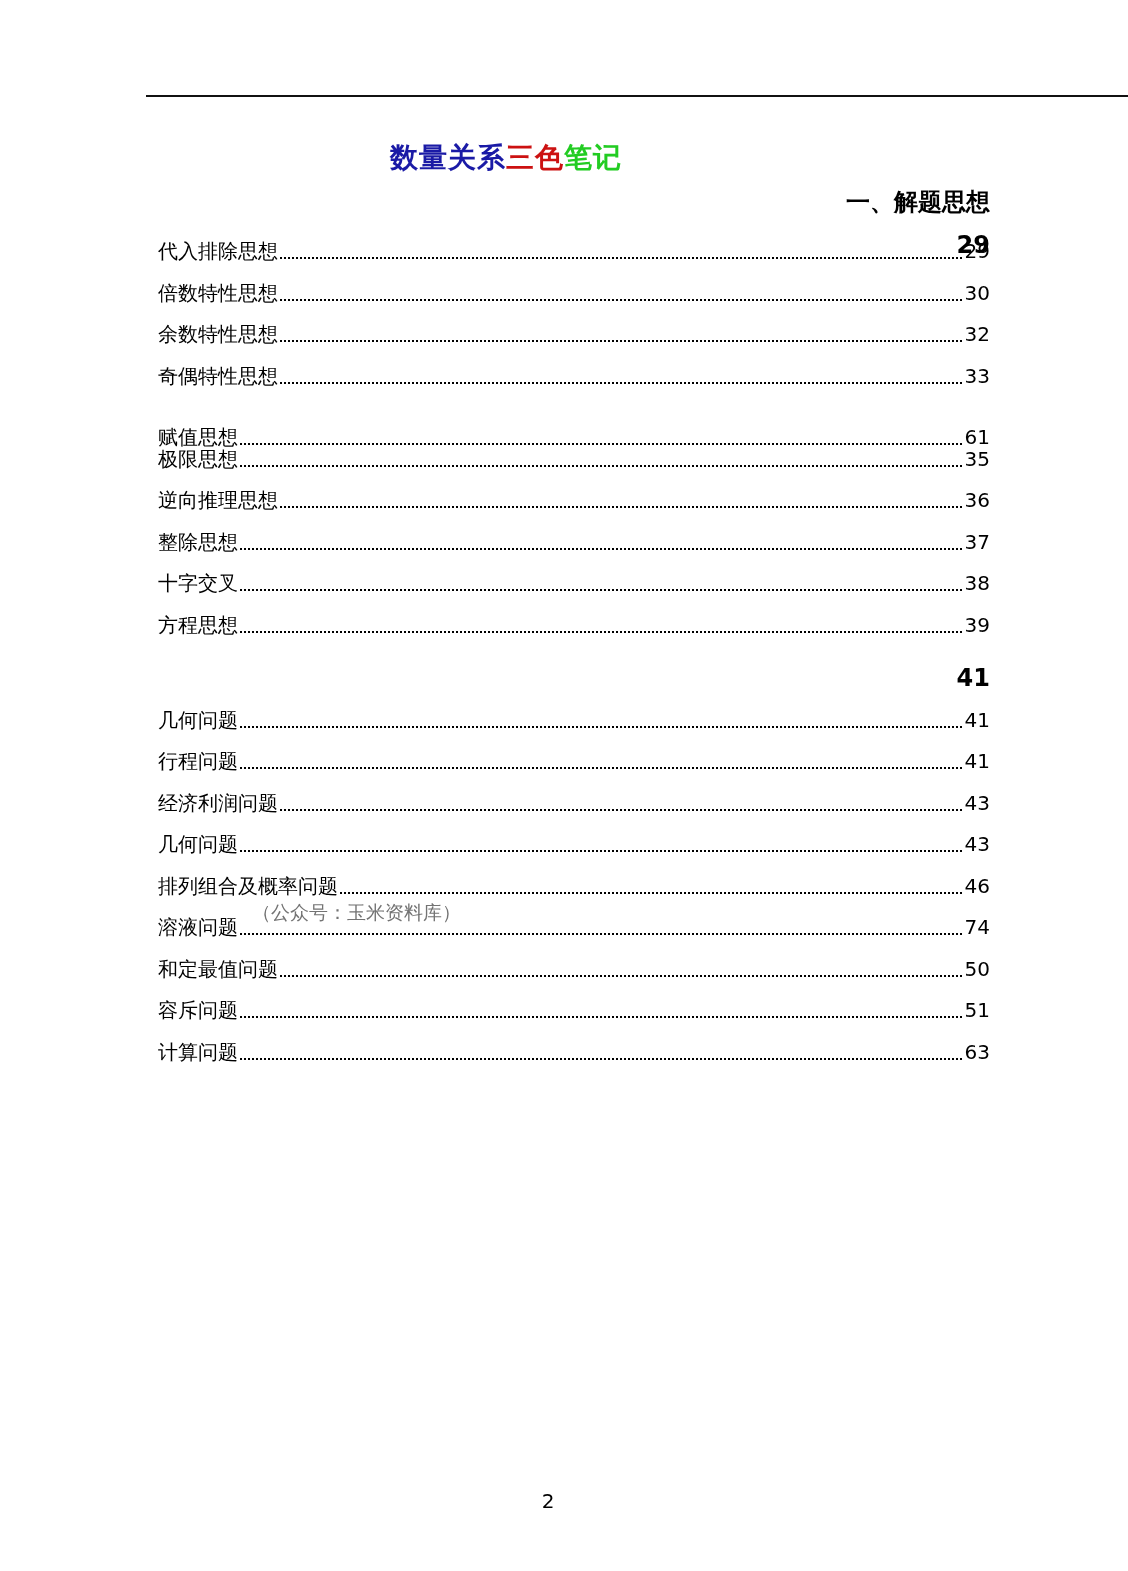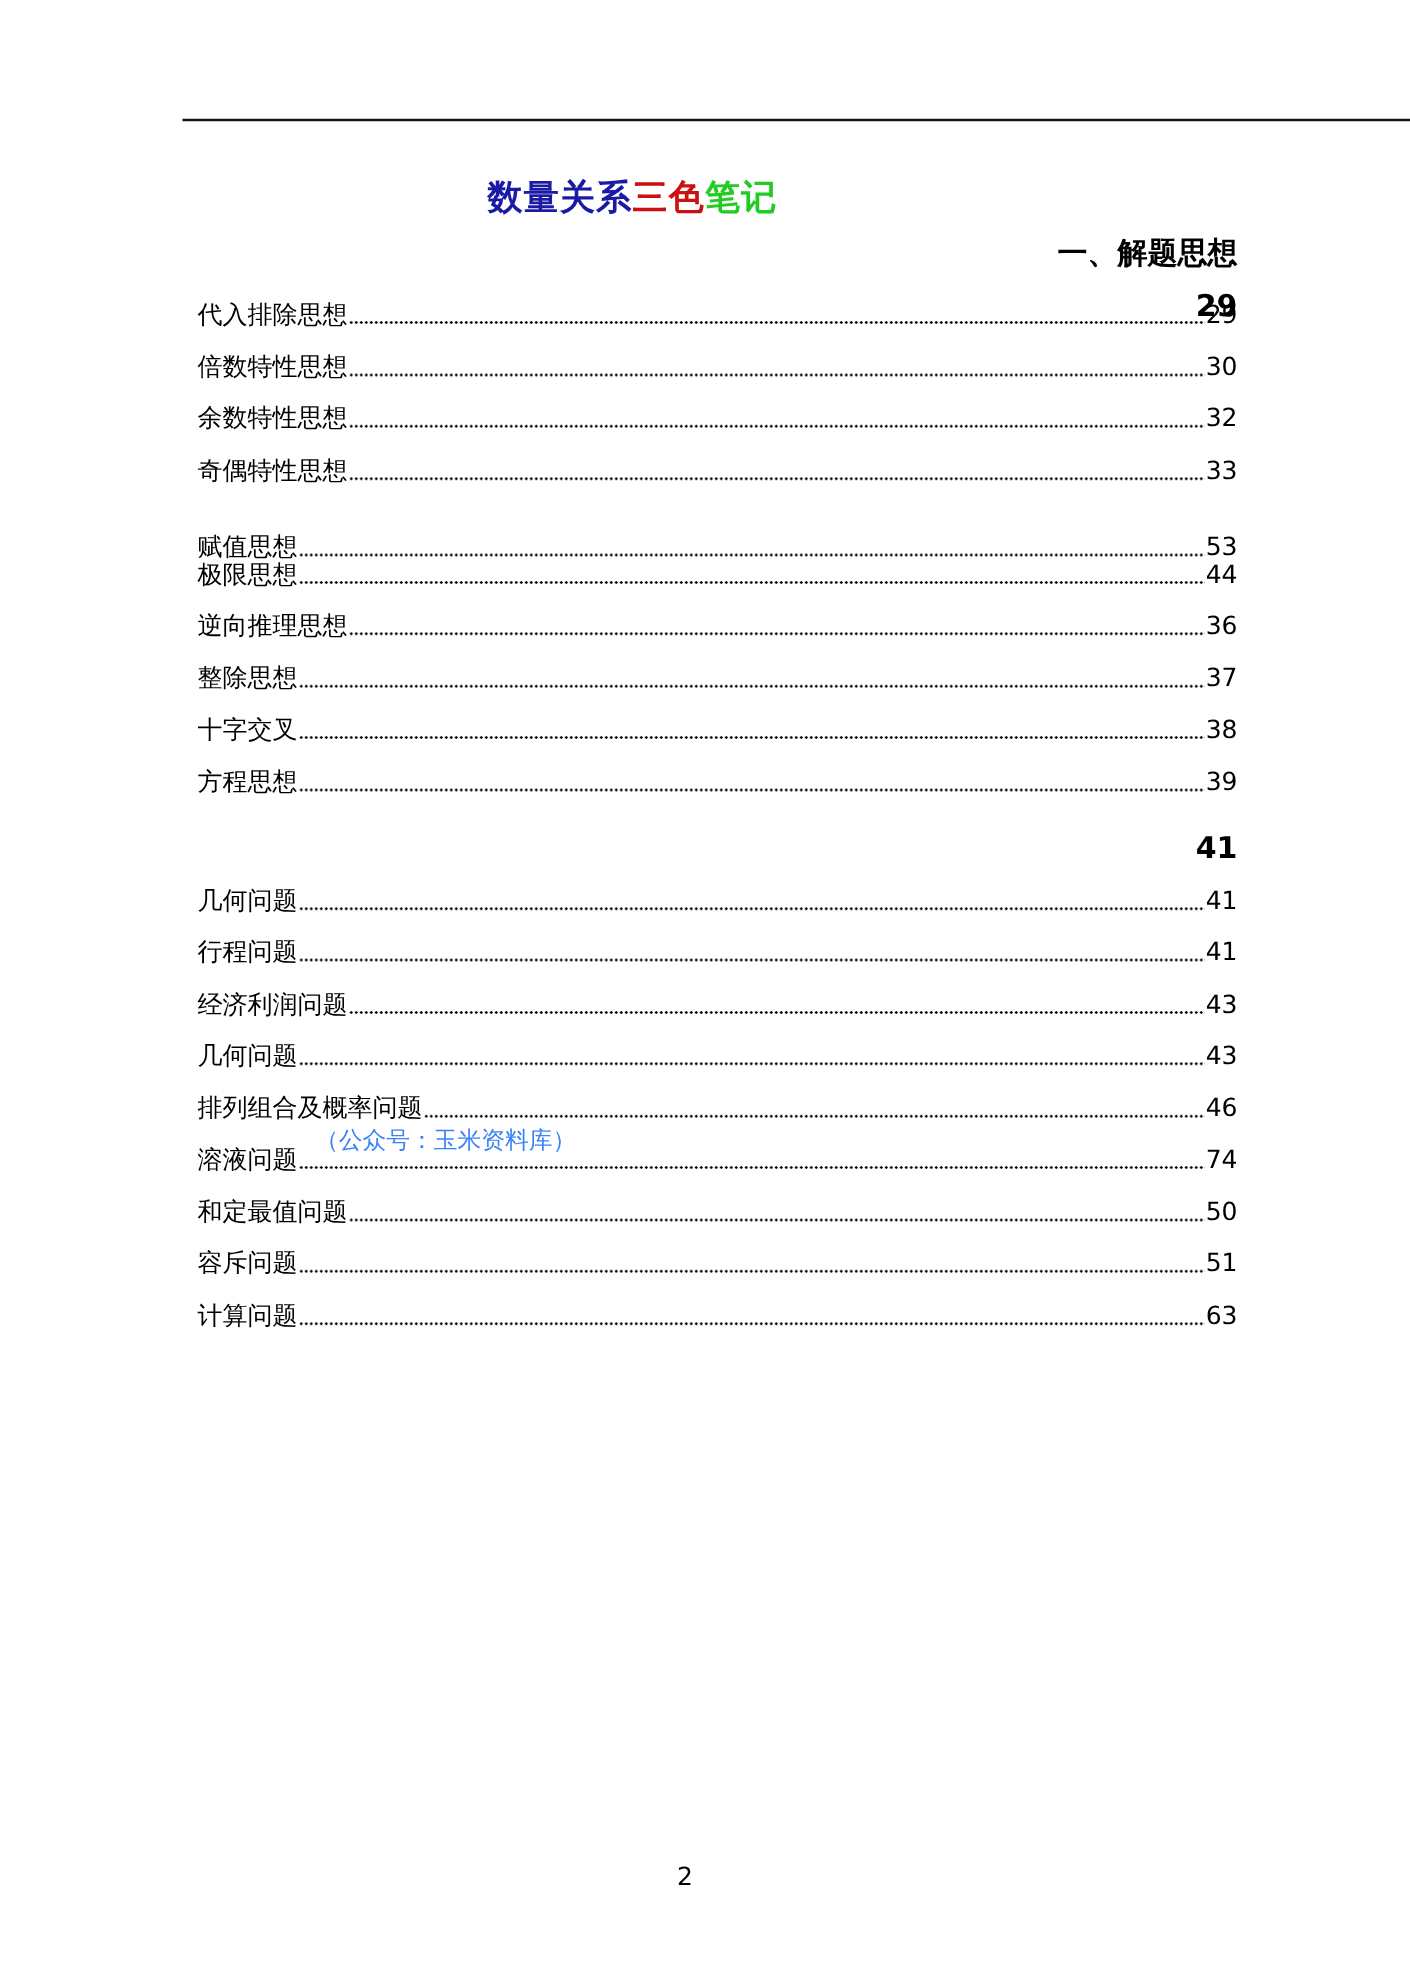--- a/index.html
+++ b/index.html
@@ -14,21 +14,21 @@
   .row .dots { flex:1 1 auto; overflow:hidden; margin:0 1px 6px 1px; height:4px;
                background-image:radial-gradient(circle, #000 0.9px, transparent 1.2px);
                background-size:4px 4px; background-repeat:repeat-x; background-position:0 0; }
   .row.section .dots { background-image:radial-gradient(circle, #000 1.3px, transparent 1.6px);
                        background-size:5px 5px; height:5px; margin-bottom:7px; }
   .row .page { flex:0 0 auto; }
   .row.section { left:106px; width:884px; font-size:24px; font-weight:bold; height:36px; line-height:36px;flex-direction:column; }
   .row.section .label { letter-spacing:0px; }
   .row.sub { left:158px; width:832px; font-size:20px; height:30px; line-height:30px; }
   .watermark { position:absolute; left:252px; top:899px; font-family:"DejaVu Serif","Liberation Serif",serif;
-               font-size:19px; color:#3b82f6; line-height:26px; }
+               font-size:19px; color:#737373; line-height:26px; }
   .page-number { position:absolute; left:0; width:1096px; text-align:center; top:1489px; font-size:20px; }
 </style>
 </head>
 <body>
 
 <div class="header-rule"></div>
 
 <div class="doc-title">
   <span style="color:#1a1aa6">数量关系</span><span style="color:#cc1111">三色</span><span style="color:#22cc22">笔记</span>
 </div>
@@ -57,26 +57,26 @@
     <span class="page">32</span>
   </div>
   <div class="row sub" style="top:361px">
     <span class="label">奇偶特性思想</span>
     <span class="dots"></span>
     <span class="page">33</span>
   </div>
   <div class="row sub" style="top:422px">
     <span class="label">赋值思想</span>
     <span class="dots"></span>
-    <span class="page">53</span>
+    <span class="page">61</span>
   </div>
   <div class="row sub" style="top:444px">
     <span class="label">极限思想</span>
     <span class="dots"></span>
-    <span class="page">44</span>
+    <span class="page">35</span>
   </div>
   <div class="row sub" style="top:485px">
     <span class="label">逆向推理思想</span>
     <span class="dots"></span>
     <span class="page">36</span>
   </div>
   <div class="row sub" style="top:527px">
     <span class="label">整除思想</span>
     <span class="dots"></span>
     <span class="page">37</span>

